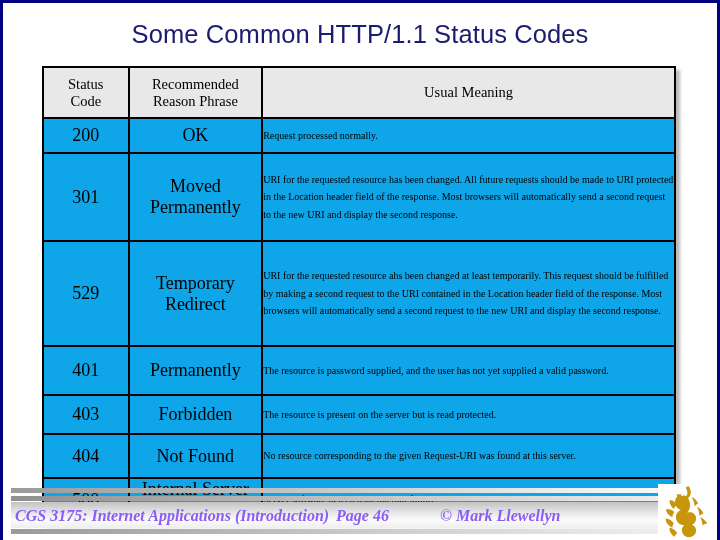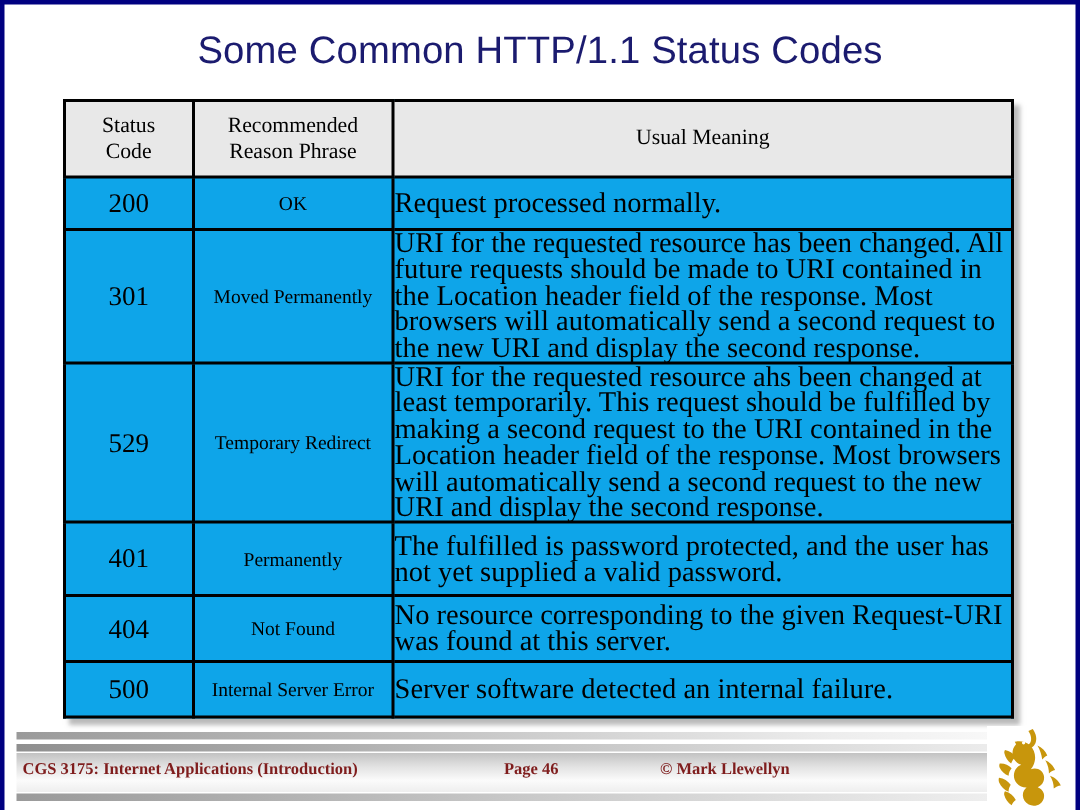--- a/index.html
+++ b/index.html
@@ -71,27 +71,27 @@
   th.c-meaning{ width: 414px; margin-top: 12px; }
 
   td.code {
     width: 84px;
     text-align: center;
     font-size: 18px;
   }
   td.phrase {
     width: 132px;
     text-align: center;
-    font-size: 13px;
+    font-size: 18px;
     padding: 0 3px;
   }
   td.meaning {
     width: 414px;
     text-align: left;
-    font-size: 19px;
+    font-size: 10px;
     line-height: 17.4px;
     padding: 3px 5px 3px 6px;
   }
   tr.r1 td { height: 33px; }
   tr.r2 td { height: 86px; }
   tr.r3 td { height: 103px; border-radius: 17px; }
   tr.r4 td { height: 47px; }
   tr.r5 td { height: 37px; }
   tr.r6 td { height: 42px; }
   tr.r7 td { height: 35px; }
@@ -122,22 +122,23 @@
     top: 20px;
     width: 698px;
     height: 26px;
     background: linear-gradient(to bottom, #c2c2c2 0%, #e2e2e2 35%, #fbfbfb 70%, #eeeeee 100%);
   }
   .foot-text {
     position: absolute;
     top: 25px;
     font-family: "Liberation Serif", serif;
     font-weight: bold;
-    font-size: 11px;
-    color: #7f1d1d;
+    font-style: italic;
+    font-size: 16px;
+    color: #8b5cf6;
     white-space: nowrap;
   }
   #foot-course { left: 12px; }
   #foot-page   { left: 333px; }
   #foot-author { left: 409px; margin-left: 28px; }
 
   
   #logo {
     position: absolute;
     right: 3px;
@@ -173,31 +174,36 @@
       </thead>
       <tbody>
         <tr class="r1">
           <td class="code">200</td>
           <td class="phrase">OK</td>
           <td class="meaning">Request processed normally.</td>
         </tr>
         <tr class="r2">
           <td class="code">301</td>
           <td class="phrase">Moved Permanently</td>
-          <td class="meaning">URI for the requested resource has been changed.  All future requests should be made to URI contained in the Location header field of the response.  Most browsers will automatically send a second request to the new URI and display the second response.</td>
+          <td class="meaning">URI for the requested resource has been changed.  All future requests should be made to URI protected in the Location header field of the response.  Most browsers will automatically send a second request to the new URI and display the second response.</td>
         </tr>
         <tr class="r3">
           <td class="code">529</td>
           <td class="phrase">Temporary Redirect</td>
           <td class="meaning">URI for the requested resource ahs been changed at least temporarily.  This request should be fulfilled by making a second request to the URI contained in the Location header field of the response.  Most browsers will automatically send a second request to the new URI and display the second response.</td>
         </tr>
         <tr class="r4">
           <td class="code">401</td>
           <td class="phrase">Permanently</td>
-          <td class="meaning">The fulfilled is password protected, and the user has not yet supplied a valid password.</td>
+          <td class="meaning">The resource is password supplied, and the user has not yet supplied a valid password.</td>
+        </tr>
+        <tr class="r5">
+          <td class="code">403</td>
+          <td class="phrase">Forbidden</td>
+          <td class="meaning">The resource is present on the server but is read protected.</td>
         </tr>
         <tr class="r6">
           <td class="code">404</td>
           <td class="phrase">Not Found</td>
           <td class="meaning">No resource corresponding to the given Request-URI was found at this server.</td>
         </tr>
         <tr class="r7">
           <td class="code">500</td>
           <td class="phrase">Internal Server Error</td>
           <td class="meaning">Server software detected an internal failure.</td>

